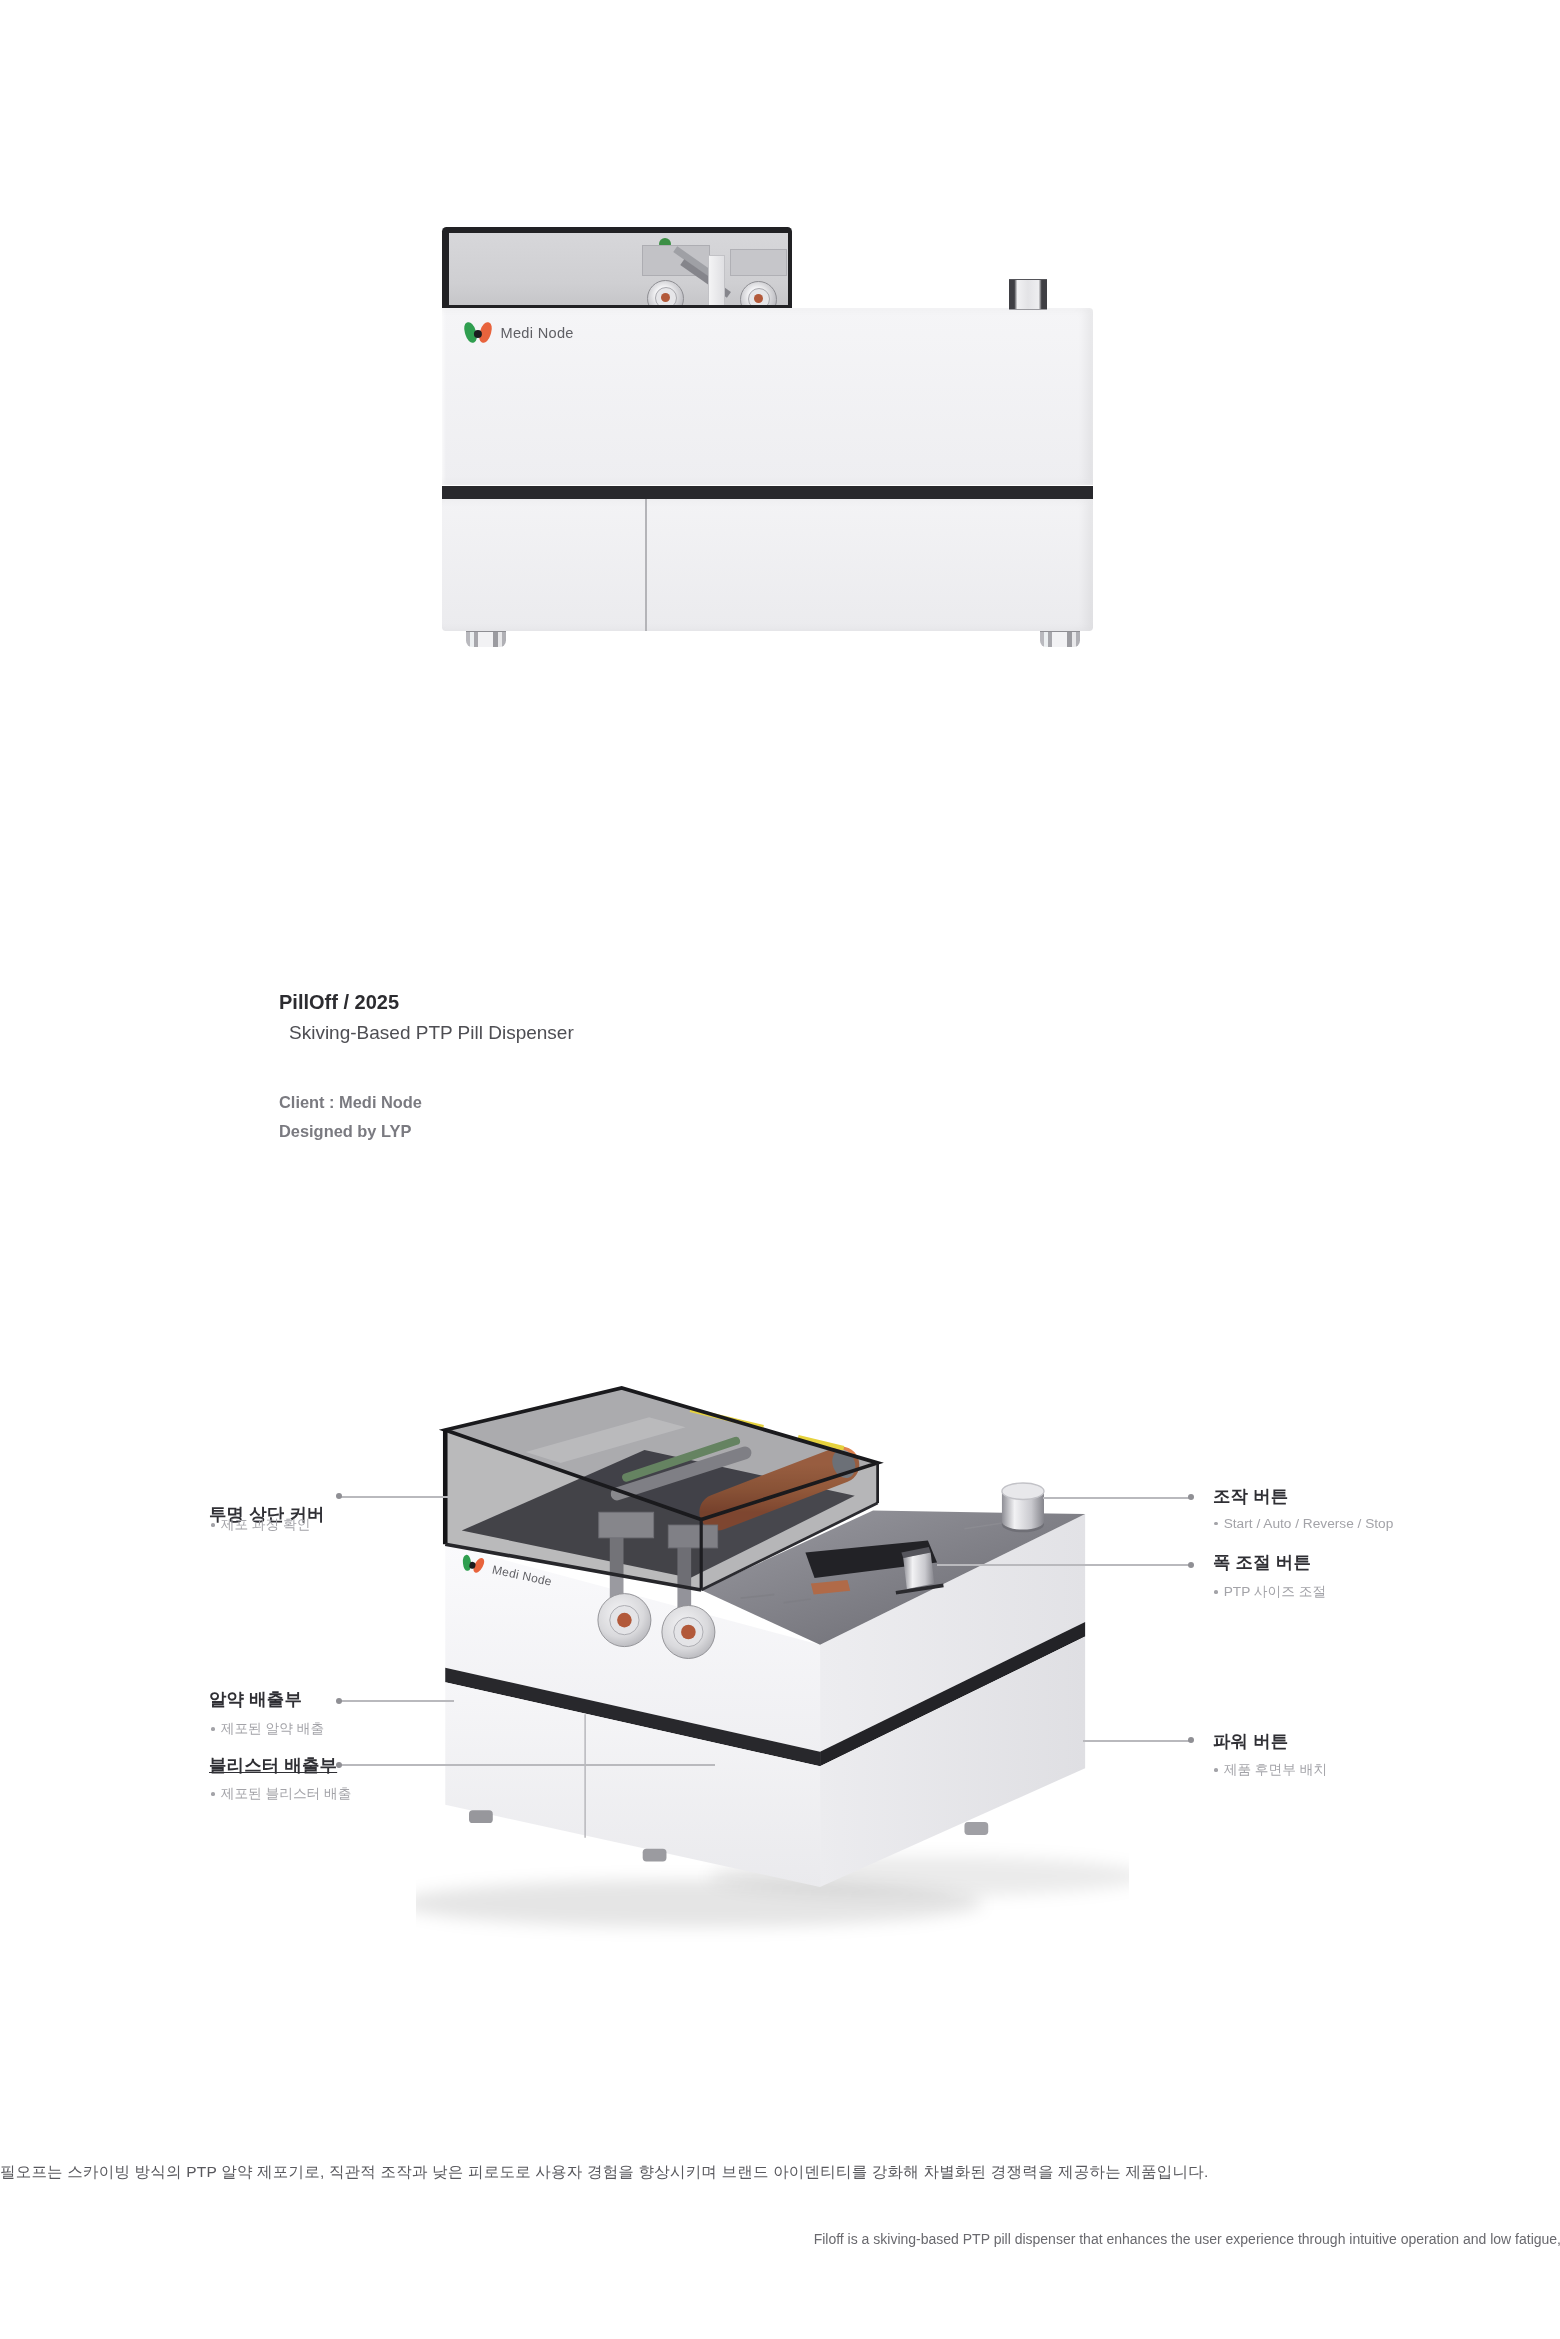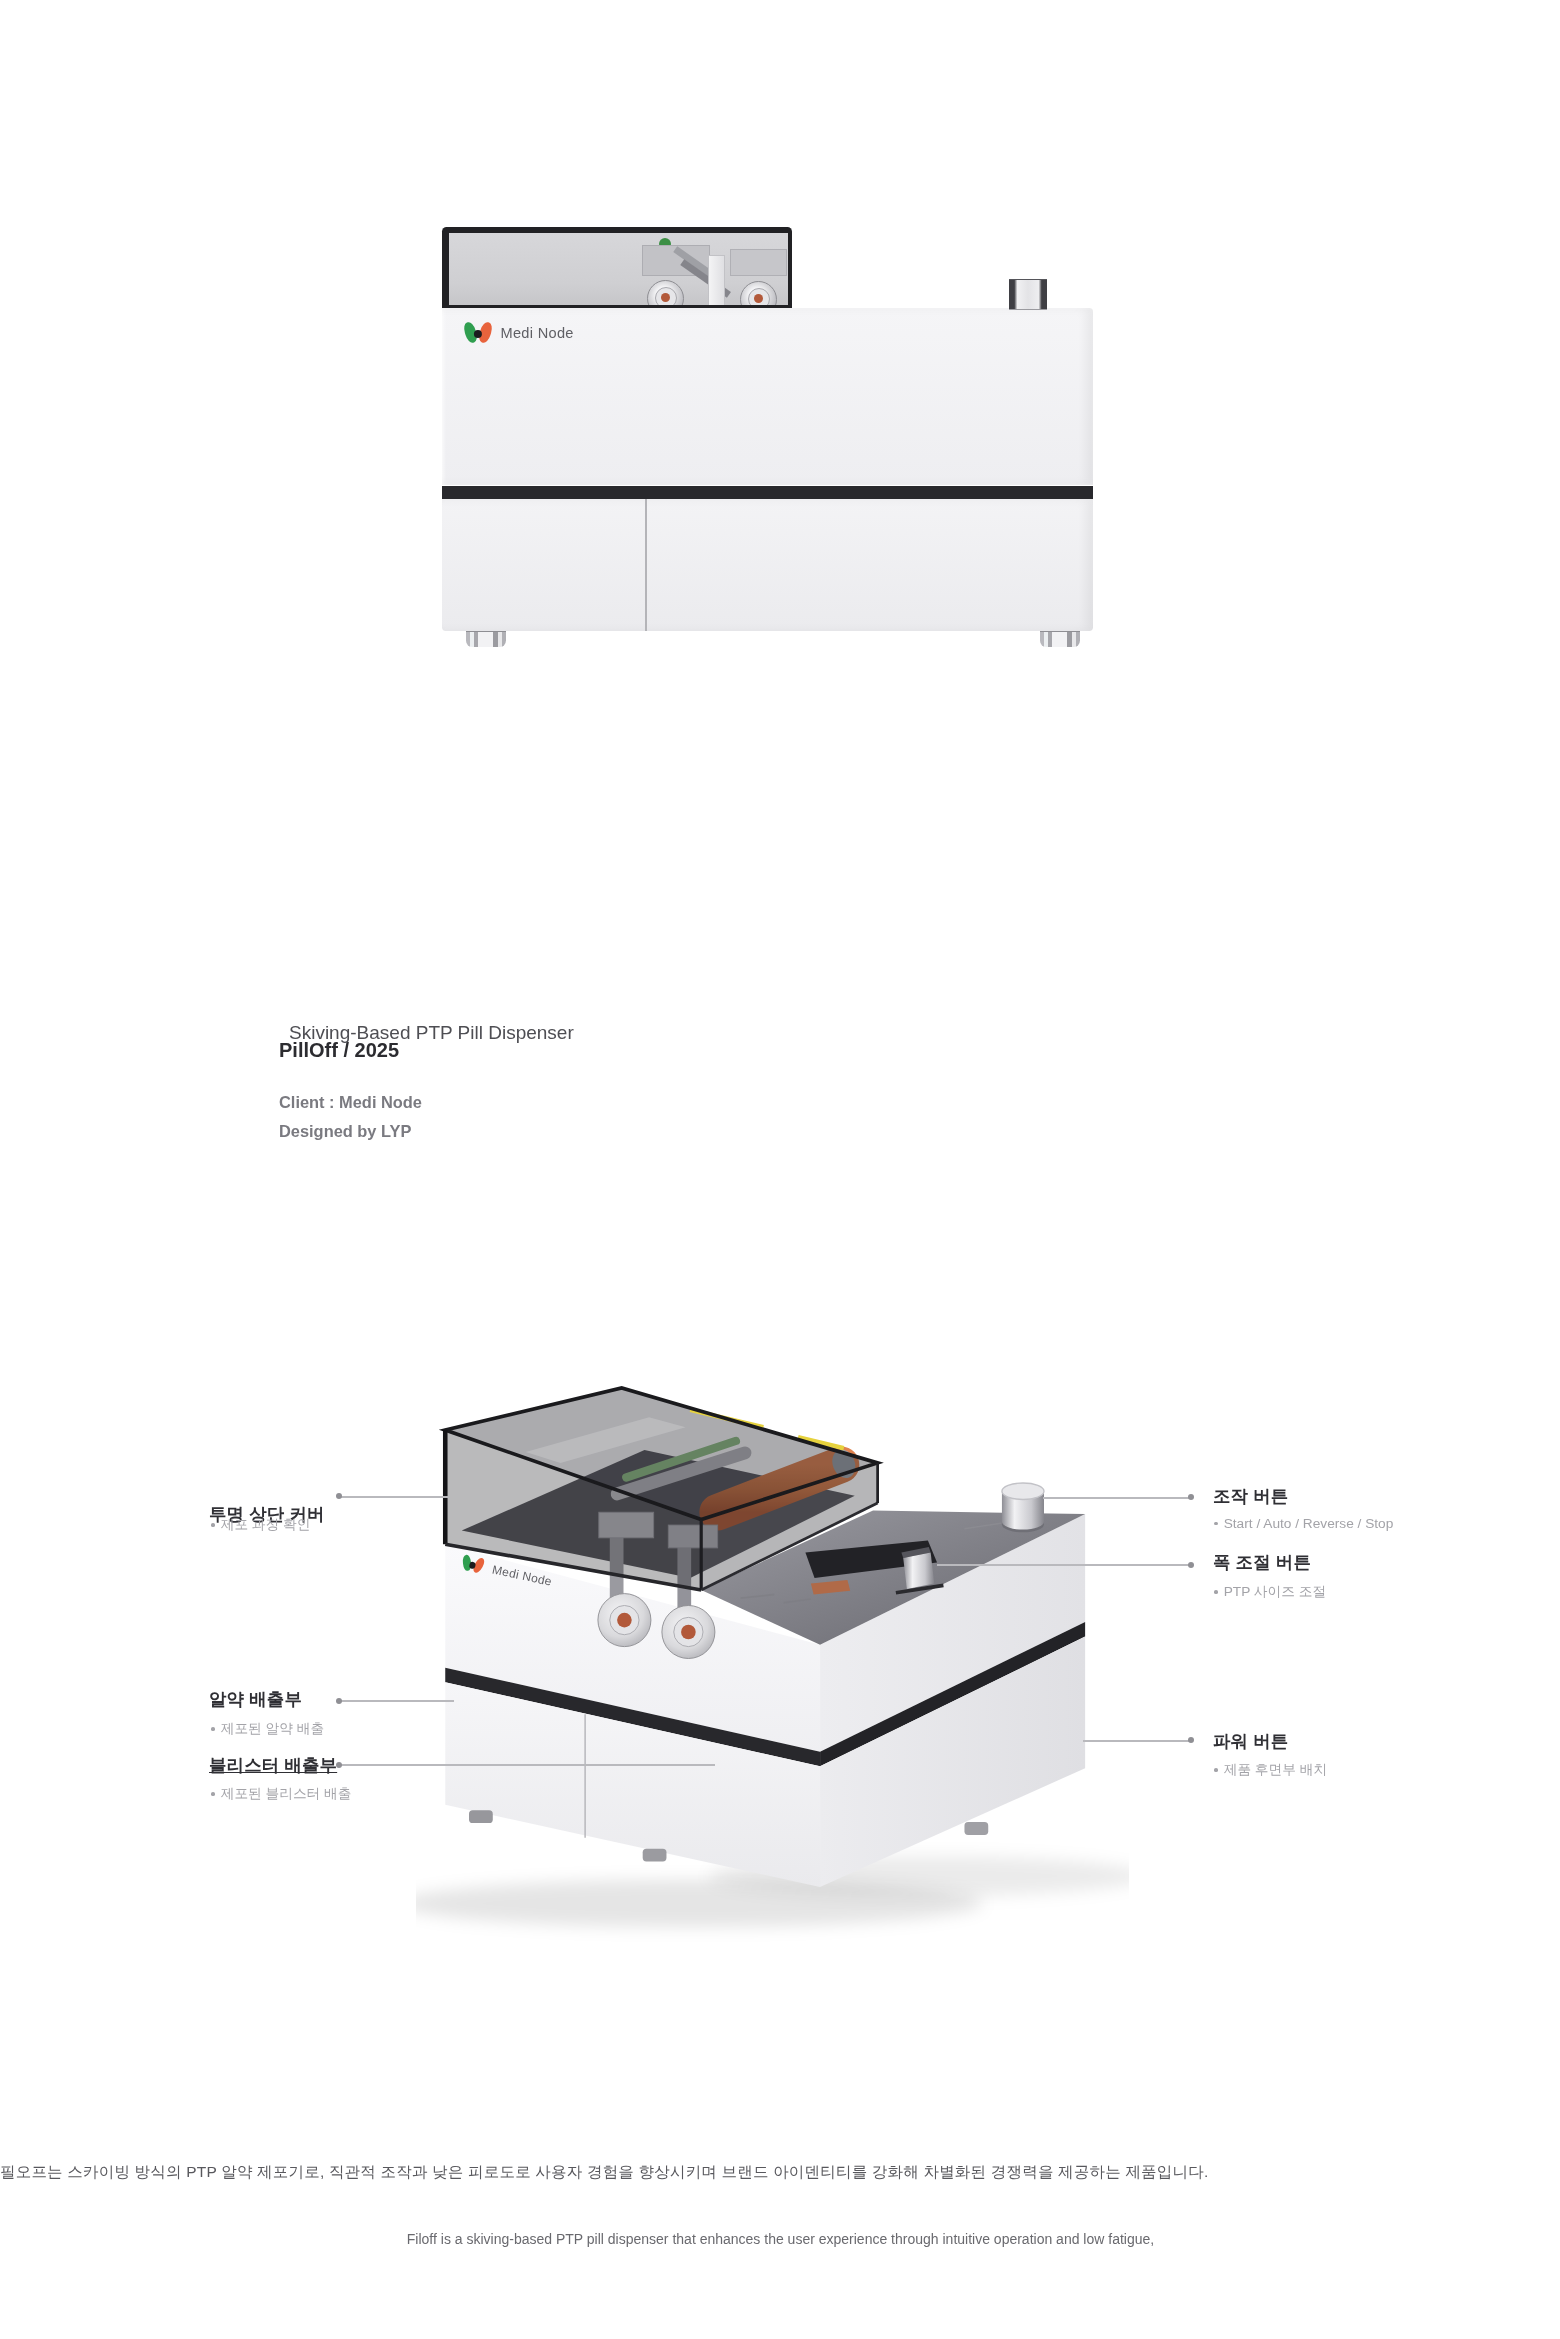--- a/index.html
+++ b/index.html
@@ -1,21 +1,21 @@
 <!DOCTYPE html>
 <html style="font-size:14.6px"><head>
 <meta charset="utf-8">
 <style>
   html,body{margin:0;padding:0;background:#ffffff;}
   .page{position:relative;width:1561px;height:2339px;background:#ffffff;overflow:hidden;
         font-family:"Liberation Sans","DejaVu Sans",sans-serif;}
   .abs{position:absolute;}
 
   
-  .title{font-size:20px;font-weight:bold;color:#2c2c30;margin-top:48px;}
+  .title{font-size:20px;font-weight:bold;color:#2c2c30;}
   .subtitle{font-size:19px;color:#4e4e53;}
   .meta{font-size:16.4px;font-weight:bold;color:#7a7a80;}
   .ann-label{font-size:17.4px;font-weight:bold;color:#2f2f34;letter-spacing:0.2px;}
   .ann-desc{display:flex;align-items:center;gap:6px;font-size:13.7px;color:#a3a3a8;}
   .bullet{width:3.7px;height:3.7px;border-radius:50%;background:#a3a3a8;flex:0 0 auto;}
   .leader{height:1.8px;background:#b9b9bd;}
   .ldot{width:6.4px;height:6.4px;border-radius:50%;background:#8f8f94;}
   .footer-ko{width:100%;font-size:15.5px;color:#58585d;letter-spacing:0.2px;}
   .footer-en{width:100%;text-align:center;font-size:14px;color:#69696e;}
 
@@ -272,16 +272,16 @@
     <span>PTP 사이즈 조절</span>
   </div>
 
   <div class="abs ann-label" style="left:1213px;top:1729px;">파워 버튼</div>
   <div class="abs ann-desc" style="left:1214px;top:1761px;">
     <span class="bullet"></span>
     <span>제품 후면부 배치</span>
   </div>
 
   <div class="abs footer-ko" style="left:0;top:2162px;">필오프는 스카이빙 방식의 PTP 알약 제포기로, 직관적 조작과 낮은 피로도로 사용자 경험을 향상시키며 브랜드 아이덴티티를 강화해 차별화된 경쟁력을 제공하는 제품입니다.</div>
-  <div class="abs footer-en" style="left:0;top:2231px;">Filoff is a skiving-based PTP pill dispenser that enhances the user experience through intuitive operation and low fatigue,</div>
+  <div class="abs footer-en" style="left:0;top:2231px;text-align:right;">Filoff is a skiving-based PTP pill dispenser that enhances the user experience through intuitive operation and low fatigue,</div>
 
 </div>
 
 
 </body></html>

